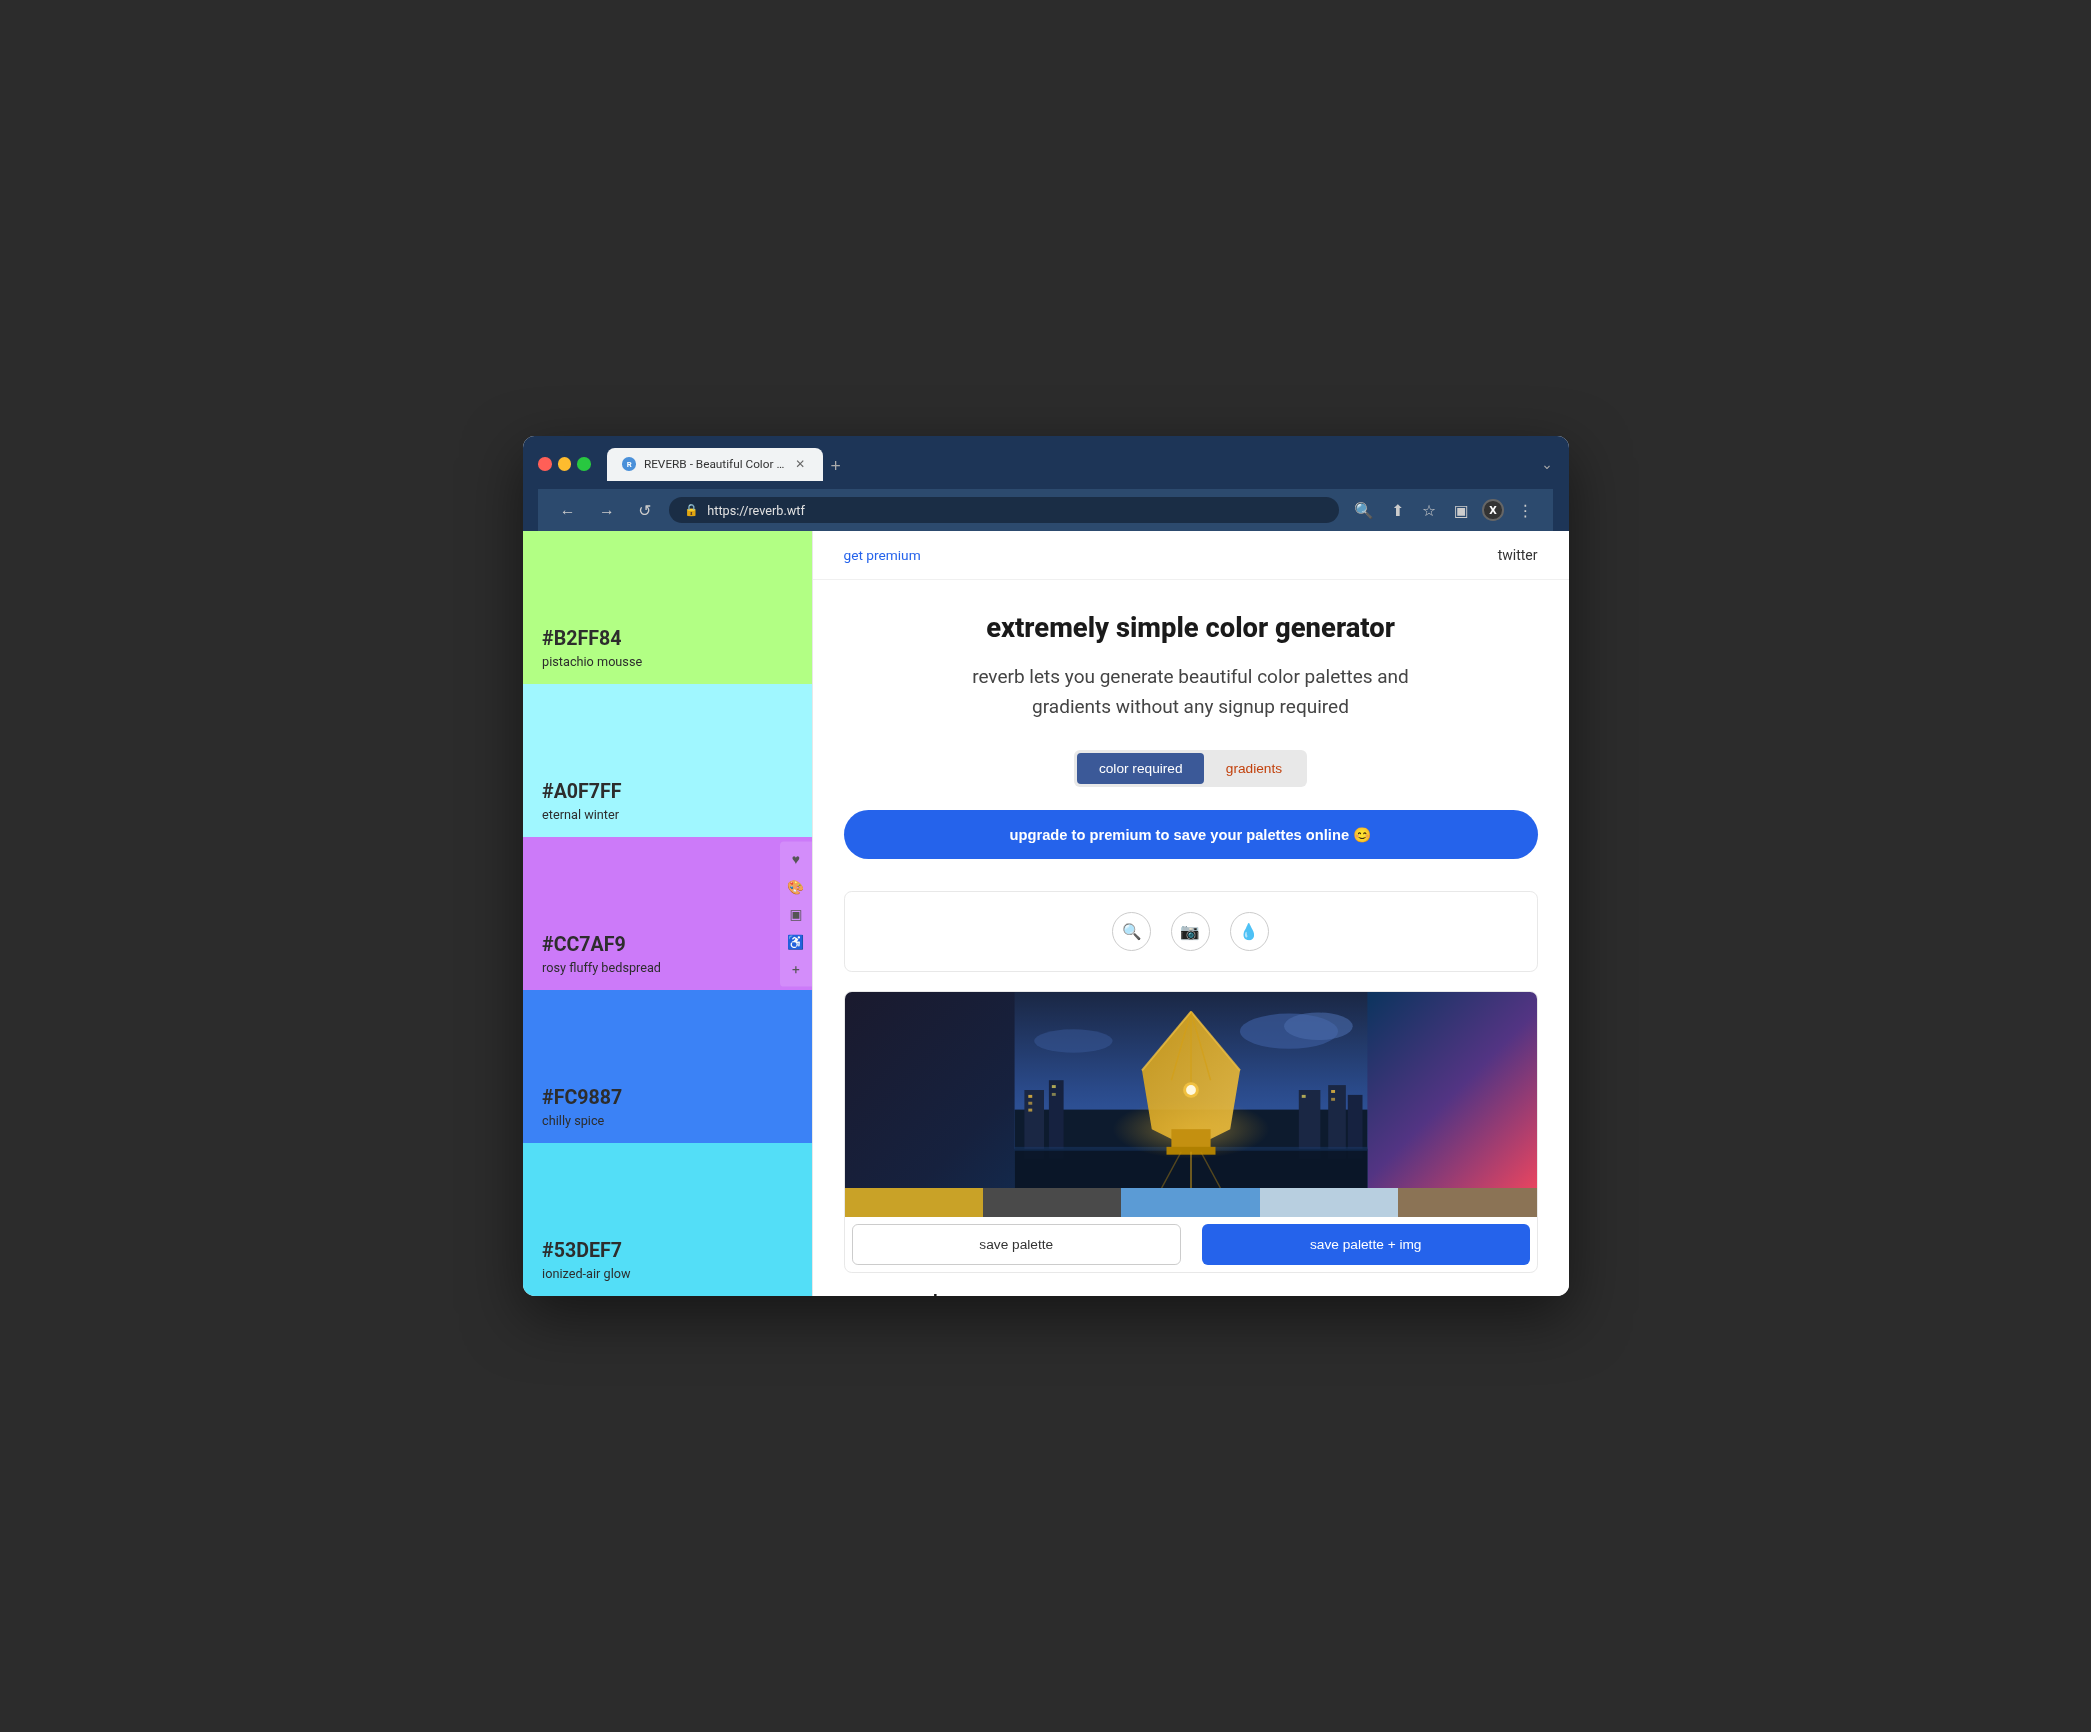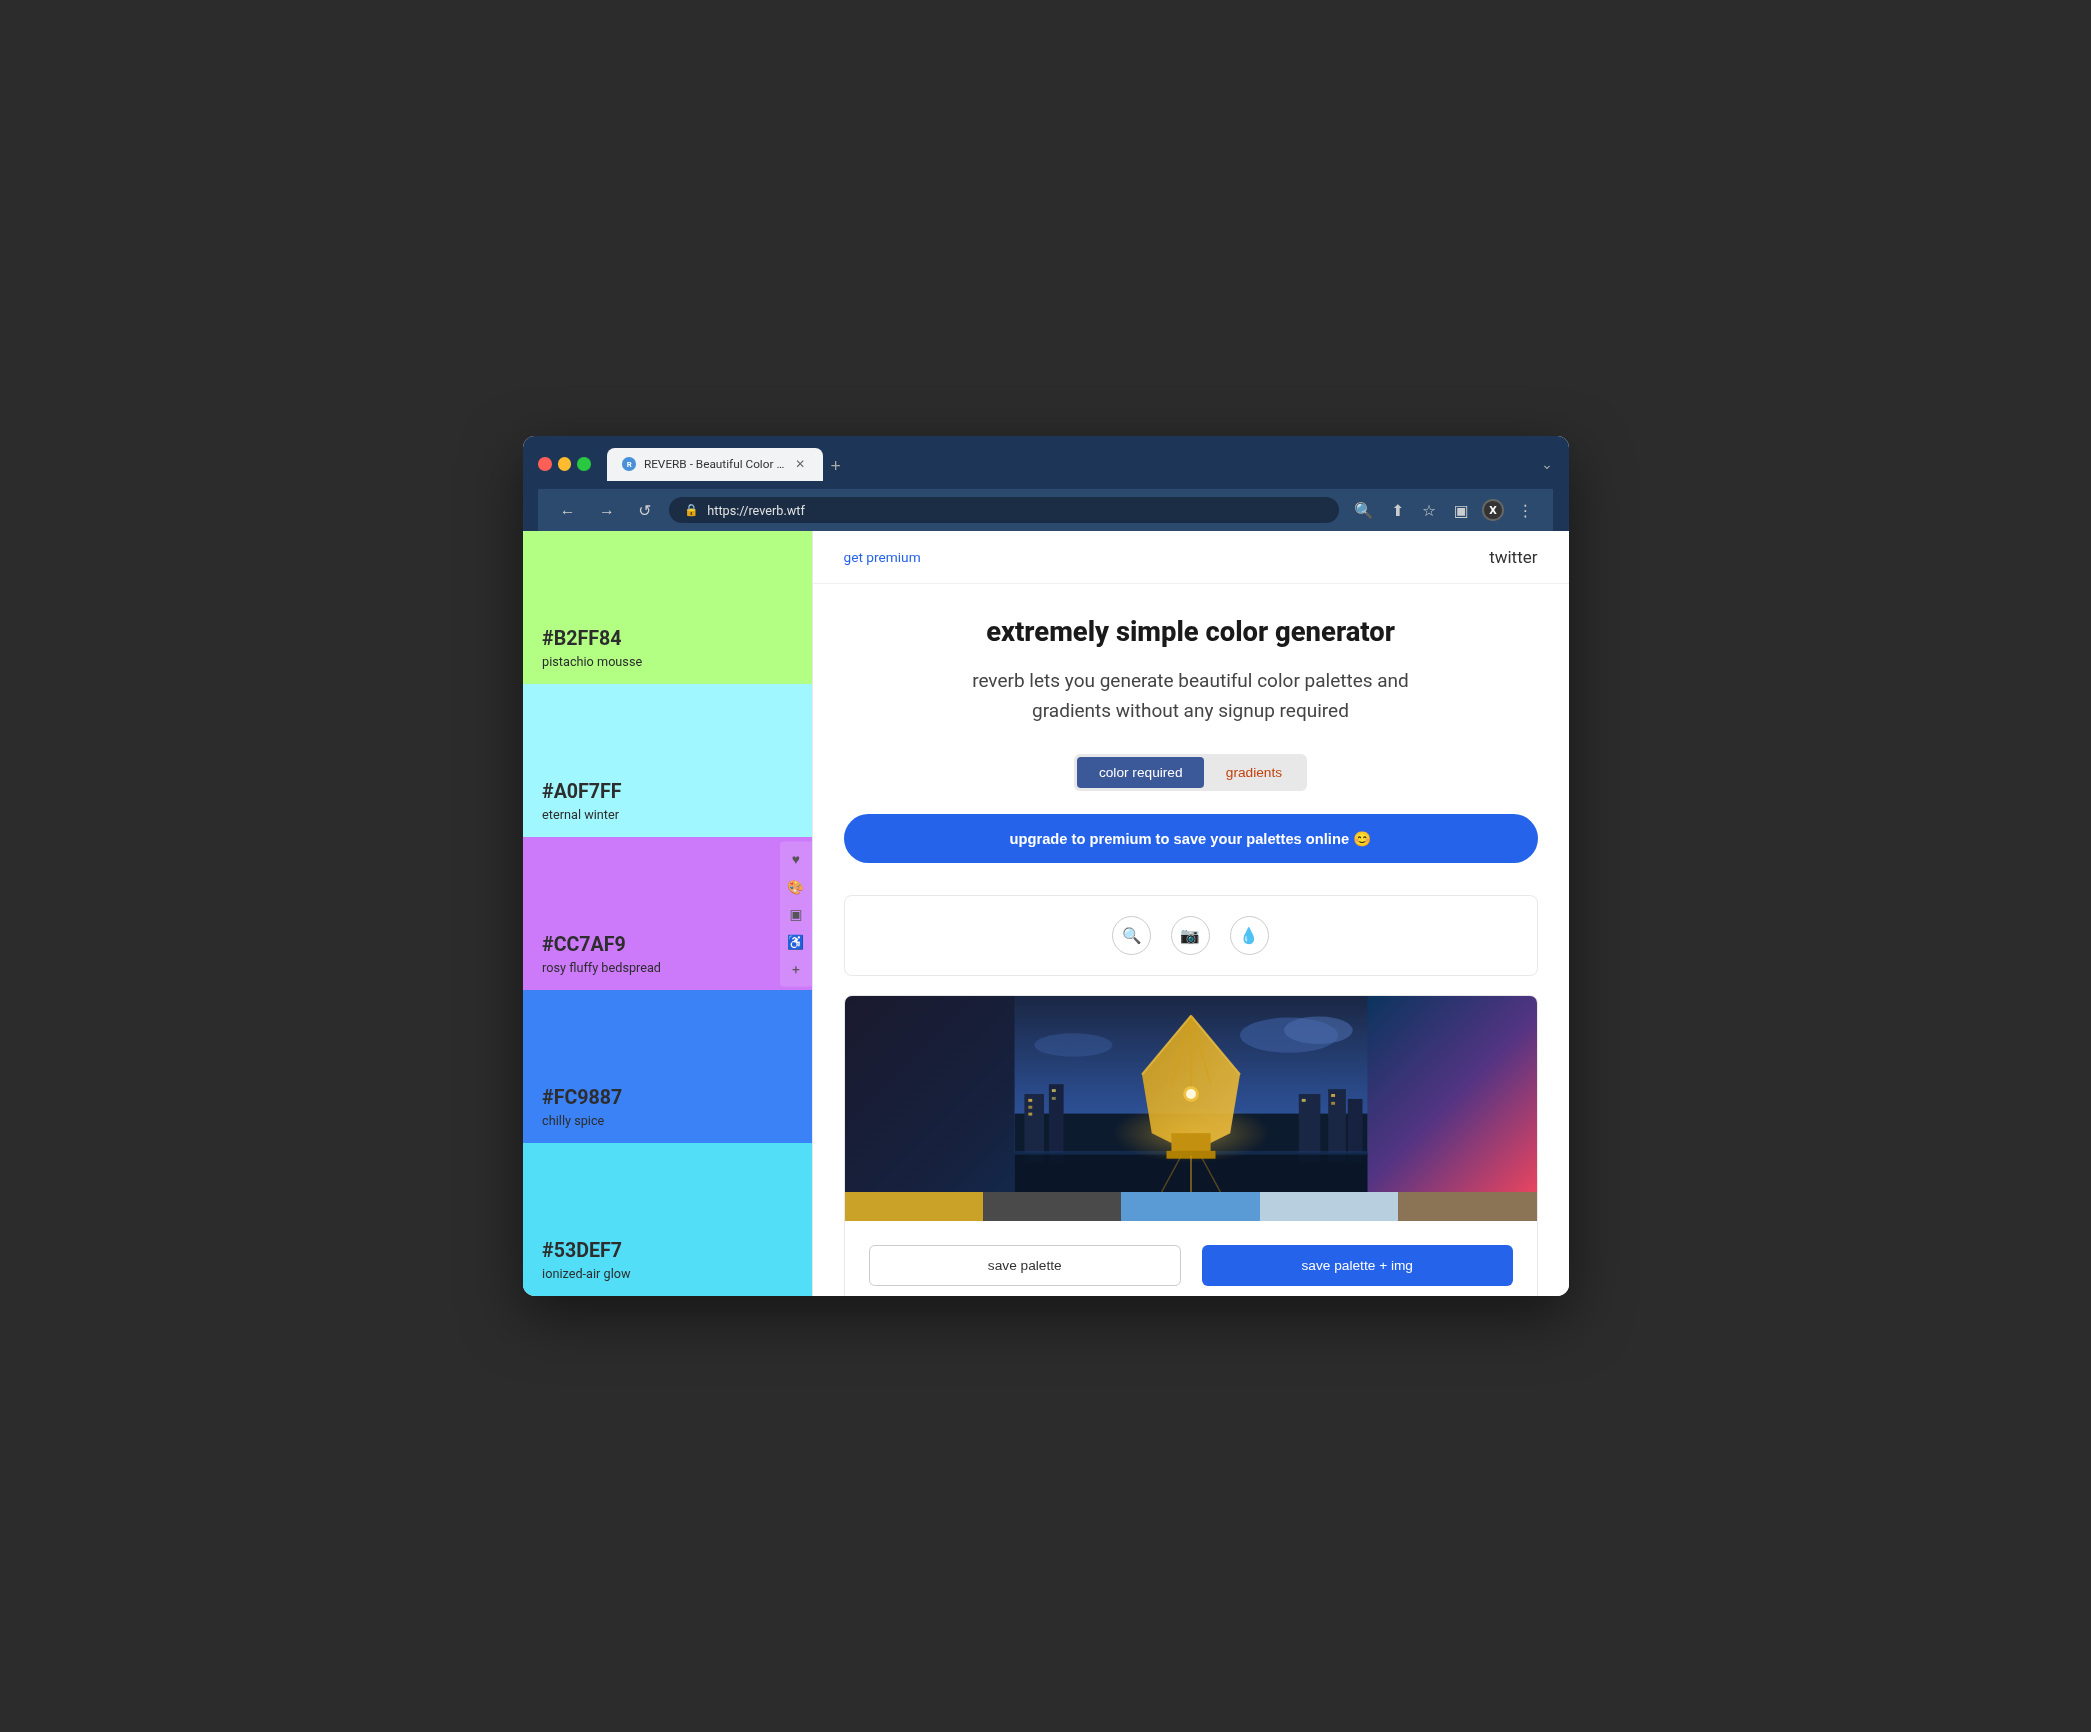--- a/index.html
+++ b/index.html
@@ -254,21 +254,21 @@
 
     .get-premium-link {
       color: #2563eb;
       font-size: 13.7px;
       text-decoration: none;
       cursor: pointer;
     }
 
     .twitter-link {
       color: #333;
-      font-size: 17px;
+      font-size: 14px;
       cursor: pointer;
     }
 
     .right-panel-main {
       padding: 31px 31px 23.5px;
     }
 
     .hero-title {
       font-size: 27.4px;
       font-weight: 800;
@@ -378,21 +378,21 @@
       height: 29px;
     }
 
     .strip-color {
       flex: 1;
     }
 
     .image-actions {
       display: flex;
       gap: 21px;
-      padding: 24px;
+      padding: 7px;
     }
 
     .save-btn {
       flex: 1;
       padding: 11.8px;
       border-radius: 5.9px;
       border: 1px solid #ccc;
       background: #fff;
       font-size: 13.7px;
       font-weight: 500;

